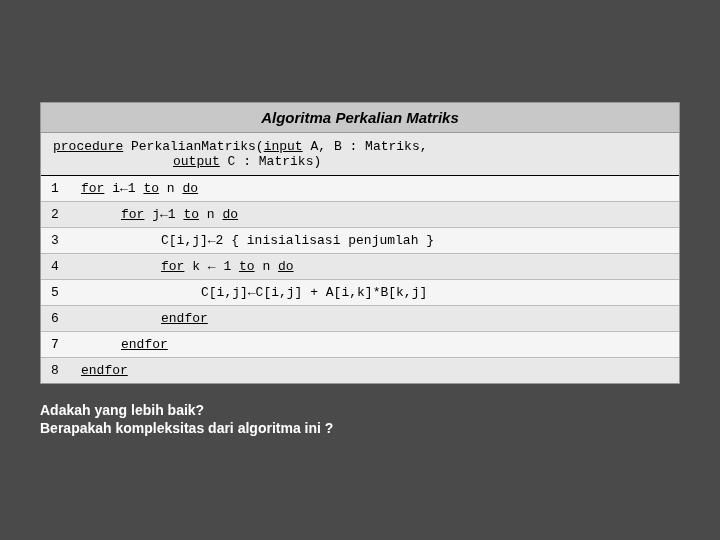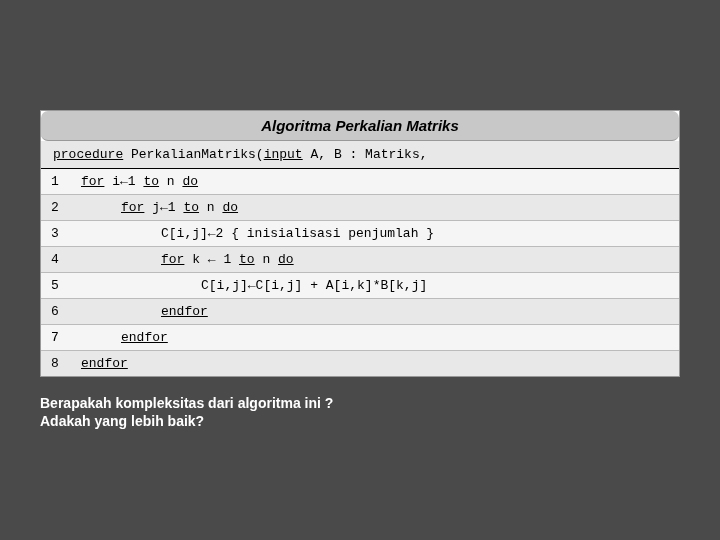--- a/index.html
+++ b/index.html
@@ -25,21 +25,20 @@
     .table-title {
       background: #c8c8c8;
       text-align: center;
       padding: 6px 10px;
       font-family: Arial, sans-serif;
       font-style: italic;
       font-weight: bold;
       font-size: 15px;
       border-bottom: 1px solid #999;
       color: #000;
-      border-radius: 7px;
     }
     .procedure-row {
       background: #e8e8e8;
       padding: 6px 12px 6px 12px;
       border-bottom: 1px solid #000000;
       font-family: 'Courier New', Courier, monospace;
       font-size: 13px;
       color: #000;
     }
     .procedure-row .line1 {
@@ -100,20 +99,23 @@
 </head>
 <body>
 
 <div class="container">
   <div class="table-wrapper">
     <div class="table-title">Algoritma Perkalian Matriks</div>
     <div class="procedure-row">
       <span class="line1">
         <u>procedure</u> PerkalianMatriks(<u>input</u> A, B : Matriks,
       </span>
+      <span class="line3">
+        <u>output</u> C : Matriks)
+      </span>
     </div>
     <table class="code-table">
       <tbody id="code-body">
       <tr>
             <td class="line-num">1</td>
             <td class="code-content"><span style="padding-left: 0px; display: inline-block; text-align: right;"><u>for</u> i←1 <u>to</u> n <u>do</u></span></td>
           </tr>
           <tr>
             <td class="line-num">2</td>
             <td class="code-content"><span style="padding-left: 40px; display: inline-block;">    <u>for</u> j←1 <u>to</u> n <u>do</u></span></td>
@@ -139,16 +141,16 @@
             <td class="code-content"><span style="padding-left: 40px; display: inline-block;">    <u>endfor</u></span></td>
           </tr>
           <tr>
             <td class="line-num">8</td>
             <td class="code-content"><span style="padding-left: 0px; display: inline-block;"><u>endfor</u></span></td>
           </tr>
         </tbody>
     </table>
   </div>
   <div class="footer-text">
+    <p>Adakah yang lebih baik?</p>
     <p>Berapakah kompleksitas dari algoritma ini ?</p>
-    <p>Adakah yang lebih baik?</p>
   </div>
 </div>
 
 </body></html>

